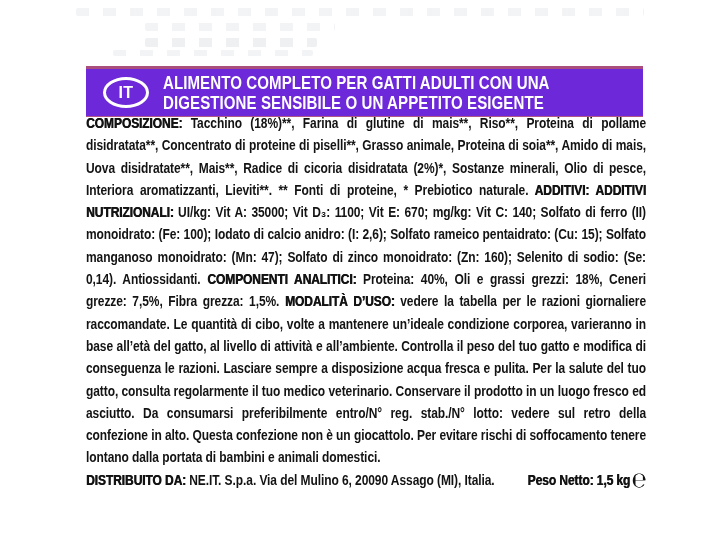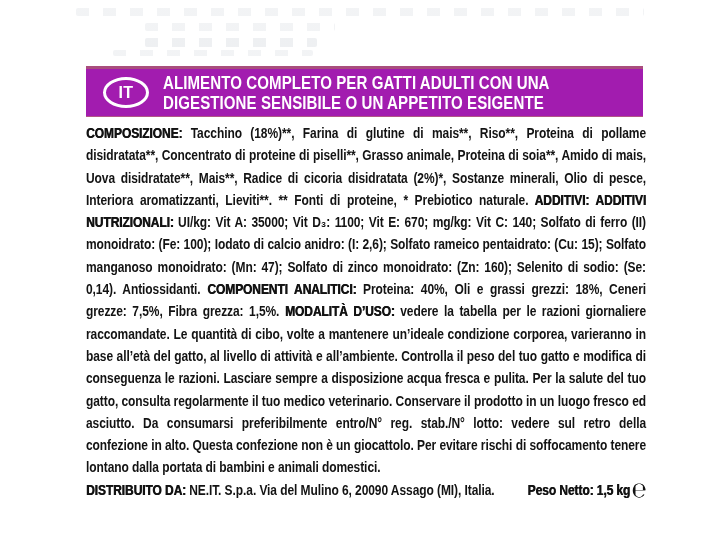--- a/index.html
+++ b/index.html
@@ -14,41 +14,41 @@
     position:absolute; opacity:.5;
     background:repeating-linear-gradient(90deg,
       rgba(208,213,219,.55) 0 13px, rgba(255,255,255,0) 13px 27px);
     border-radius:2px;
   }
 
   
   .band {
     position:absolute; left:86px; top:66px; width:557px; height:51px;
     box-sizing:border-box;
-    background:#a21caf;
+    background:#6d28d9;
     border-top:3px solid #a94e7d;
     border-bottom:1px solid #b25685;
     display:flex; align-items:center;
   }
   .lang-oval {
     flex:0 0 auto; box-sizing:border-box;
     margin-left:17px; width:46px; height:31px;
     border:3px solid #ffffff; border-radius:50%;
     display:flex; align-items:center; justify-content:center;
     color:#ffffff; font-weight:700; font-size:16px; letter-spacing:.5px;
   }
   .band-title {
     margin-left:14px; width:540px;
     transform:scaleX(.86); transform-origin:0 50%;
     color:#ffffff; font-weight:700; font-size:17.5px; line-height:20px;
     letter-spacing:.1px; white-space:nowrap;
   }
 
   
-  .body-wrap { position:absolute; left:86px; top:122px; width:558px; }
+  .body-wrap { position:absolute; left:86px; top:112px; width:558px; }
   .body-inner {
     width:700px; transform:scaleX(.8); transform-origin:0 0;
     font-size:15px; font-weight:700; line-height:22.3px;
     color:#131313; letter-spacing:-.1px;
   }
   .para { margin:0; text-align:justify; }
   .strong { text-shadow:.6px 0 0 currentColor; }
   .footer-row {
     display:flex; justify-content:space-between; align-items:baseline;
   }

